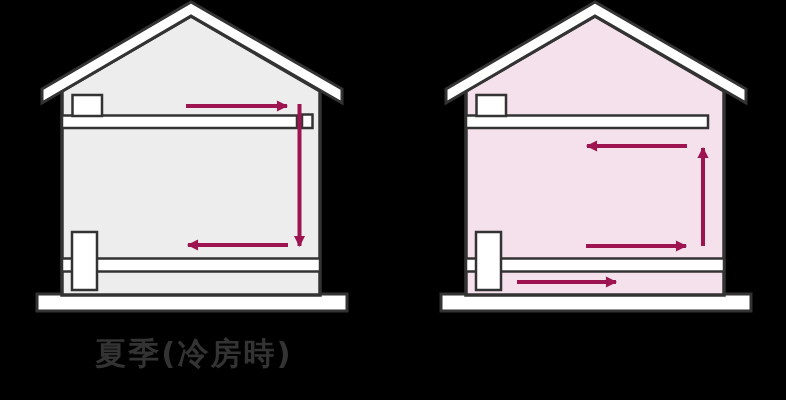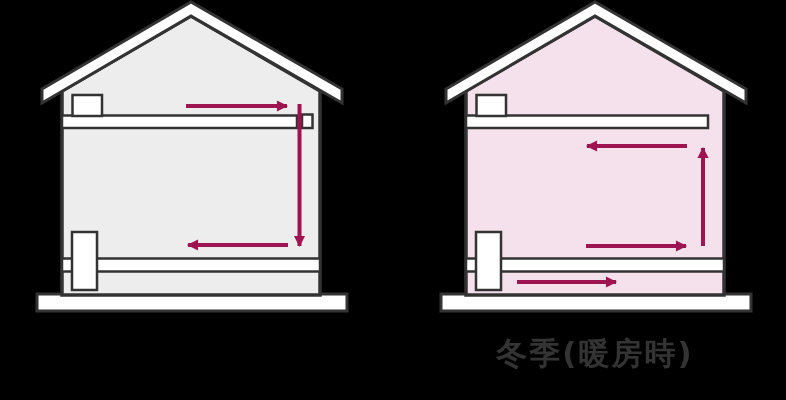--- a/index.html
+++ b/index.html
@@ -99,14 +99,14 @@
         <line x1="186" y1="106" x2="287" y2="106" class="flow-arrow" marker-end="url(#arrowhead)"></line>
         <line x1="299.5" y1="104" x2="299.5" y2="246" class="flow-arrow" marker-end="url(#arrowhead)"></line>
         <line x1="288" y1="245" x2="188" y2="245" class="flow-arrow" marker-end="url(#arrowhead)"></line>
         <line x1="687" y1="146" x2="587" y2="146" class="flow-arrow" marker-end="url(#arrowhead)"></line>
         <line x1="703" y1="246" x2="703" y2="148" class="flow-arrow" marker-end="url(#arrowhead)"></line>
         <line x1="586" y1="246" x2="686" y2="246" class="flow-arrow" marker-end="url(#arrowhead)"></line>
         <line x1="517" y1="282" x2="616" y2="282" class="flow-arrow" marker-end="url(#arrowhead)"></line>
       </g>
   </svg>
 
-  <div class="house-label label-winter" data-bind="houses.1.label">冬季(暖房時)</div>
+  <div class="house-label label-summer" data-bind="houses.0.label">夏季(冷房時)</div>
 </div>
 
 </body></html>

